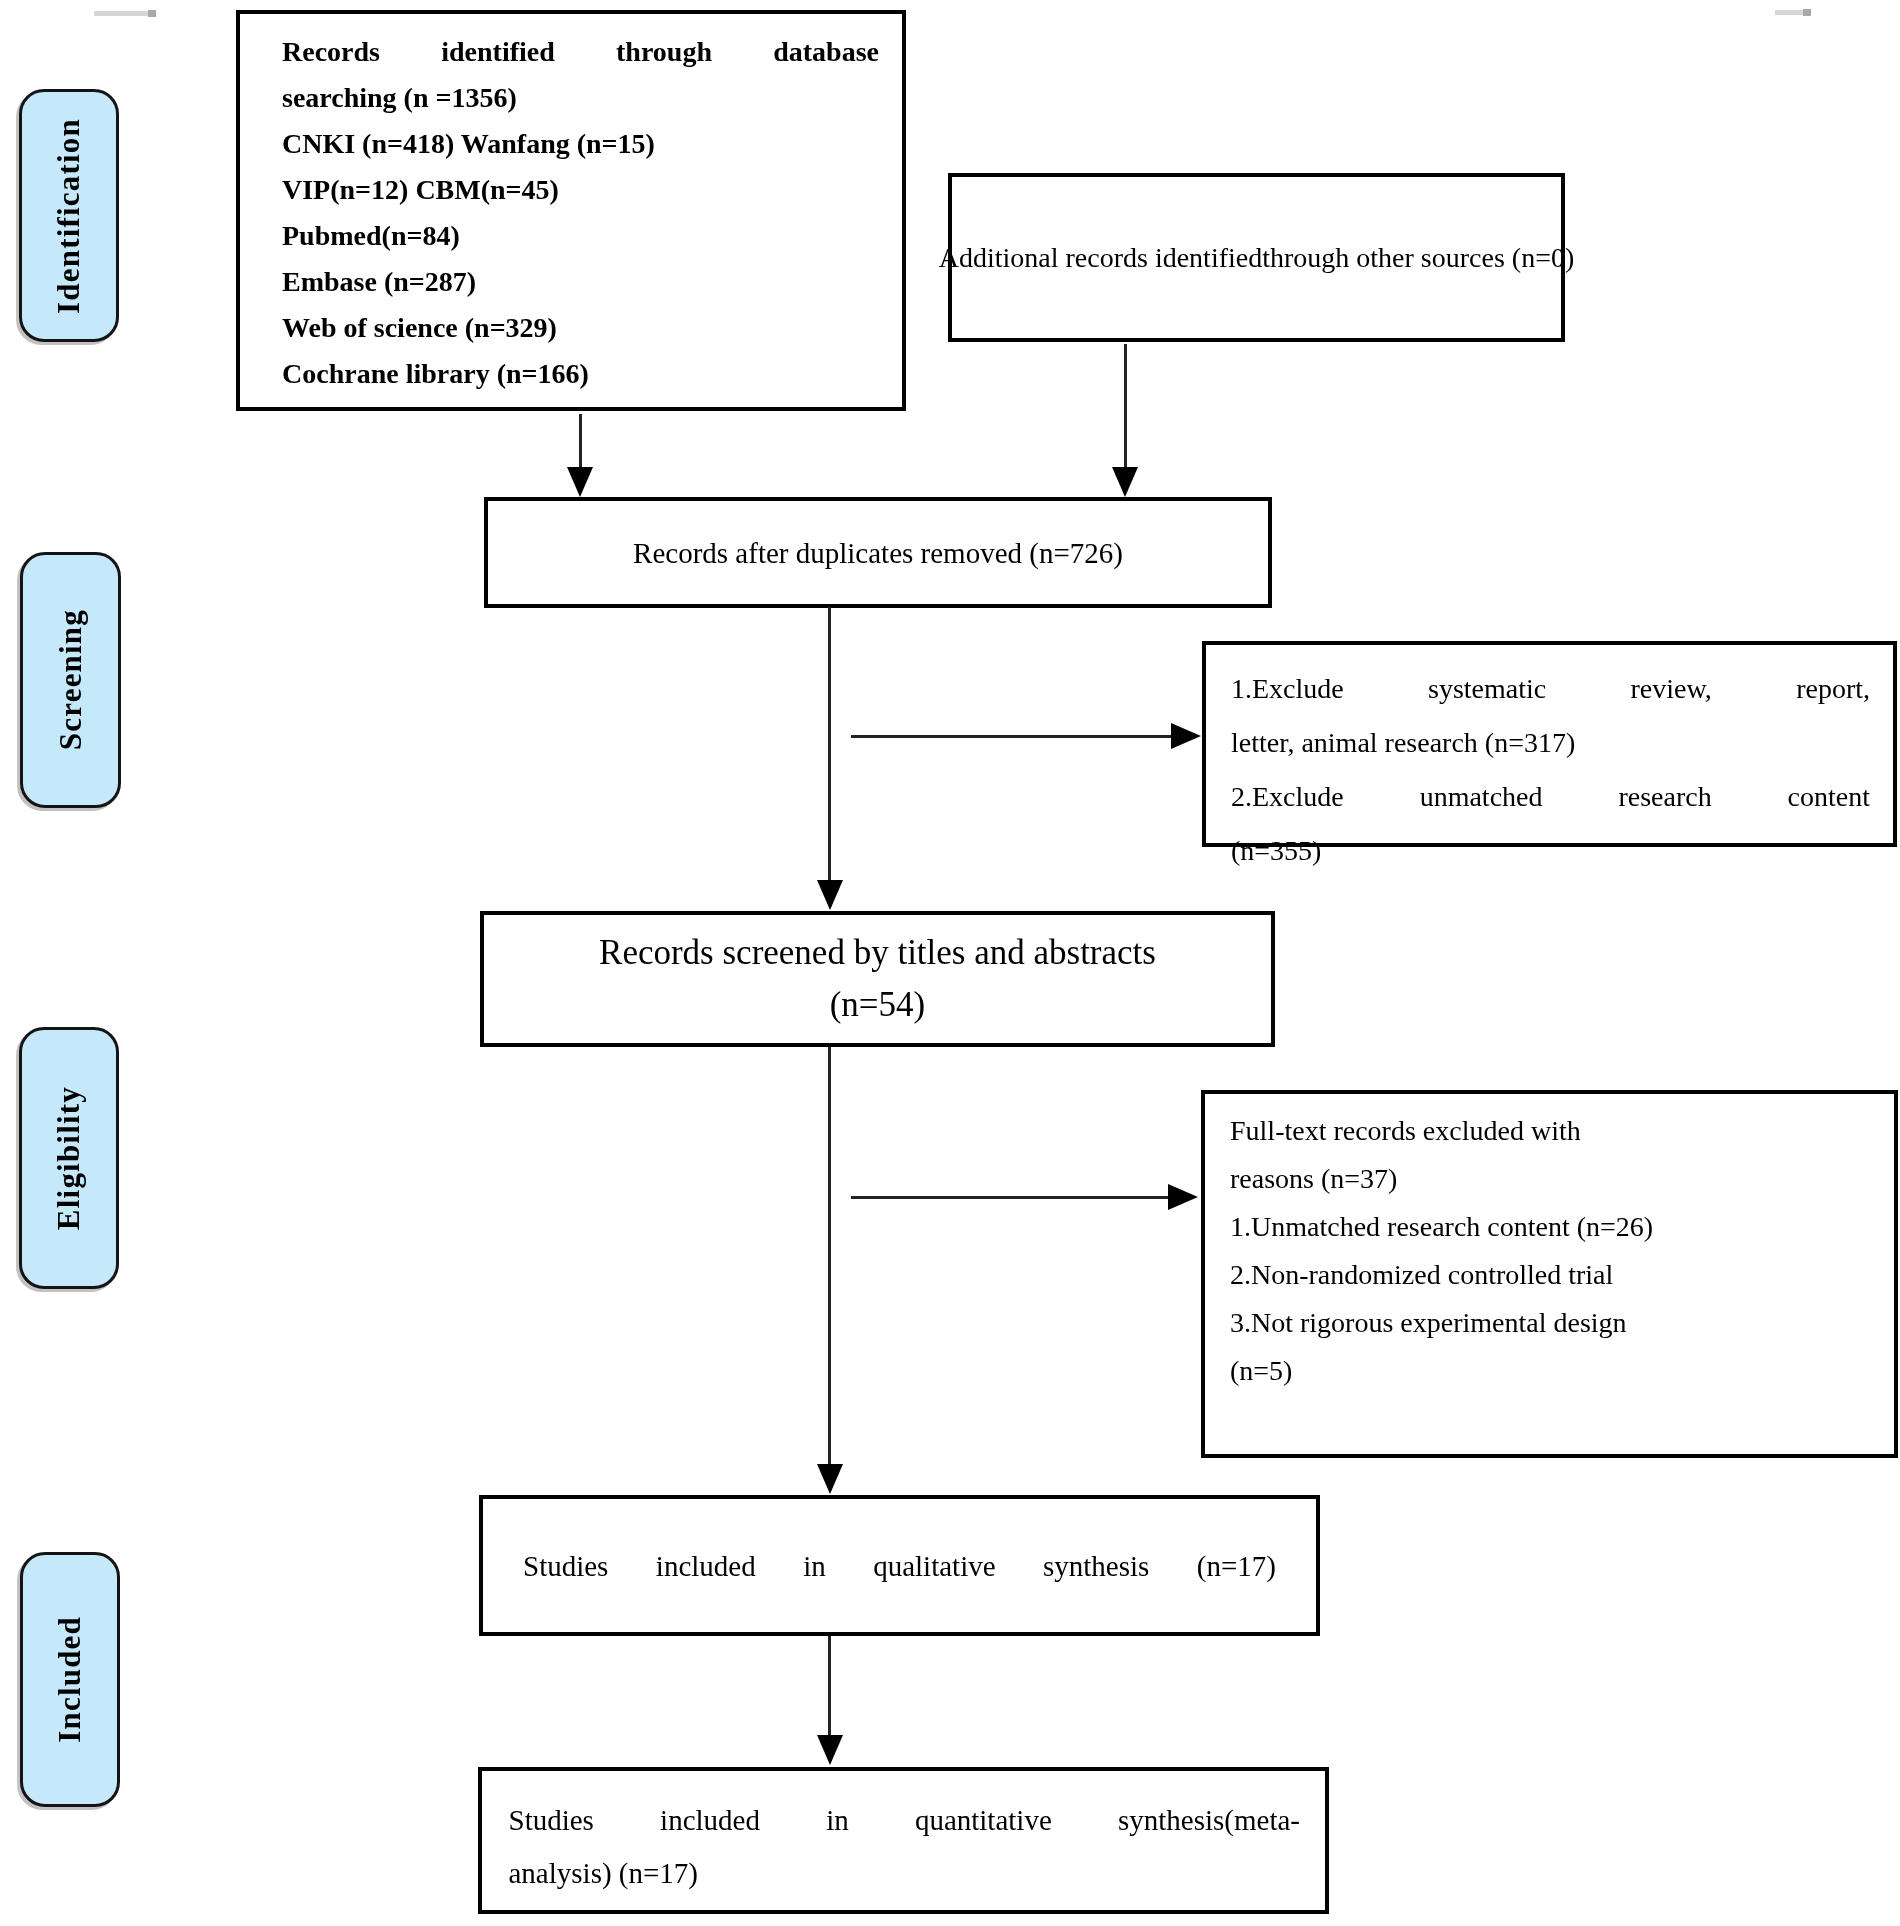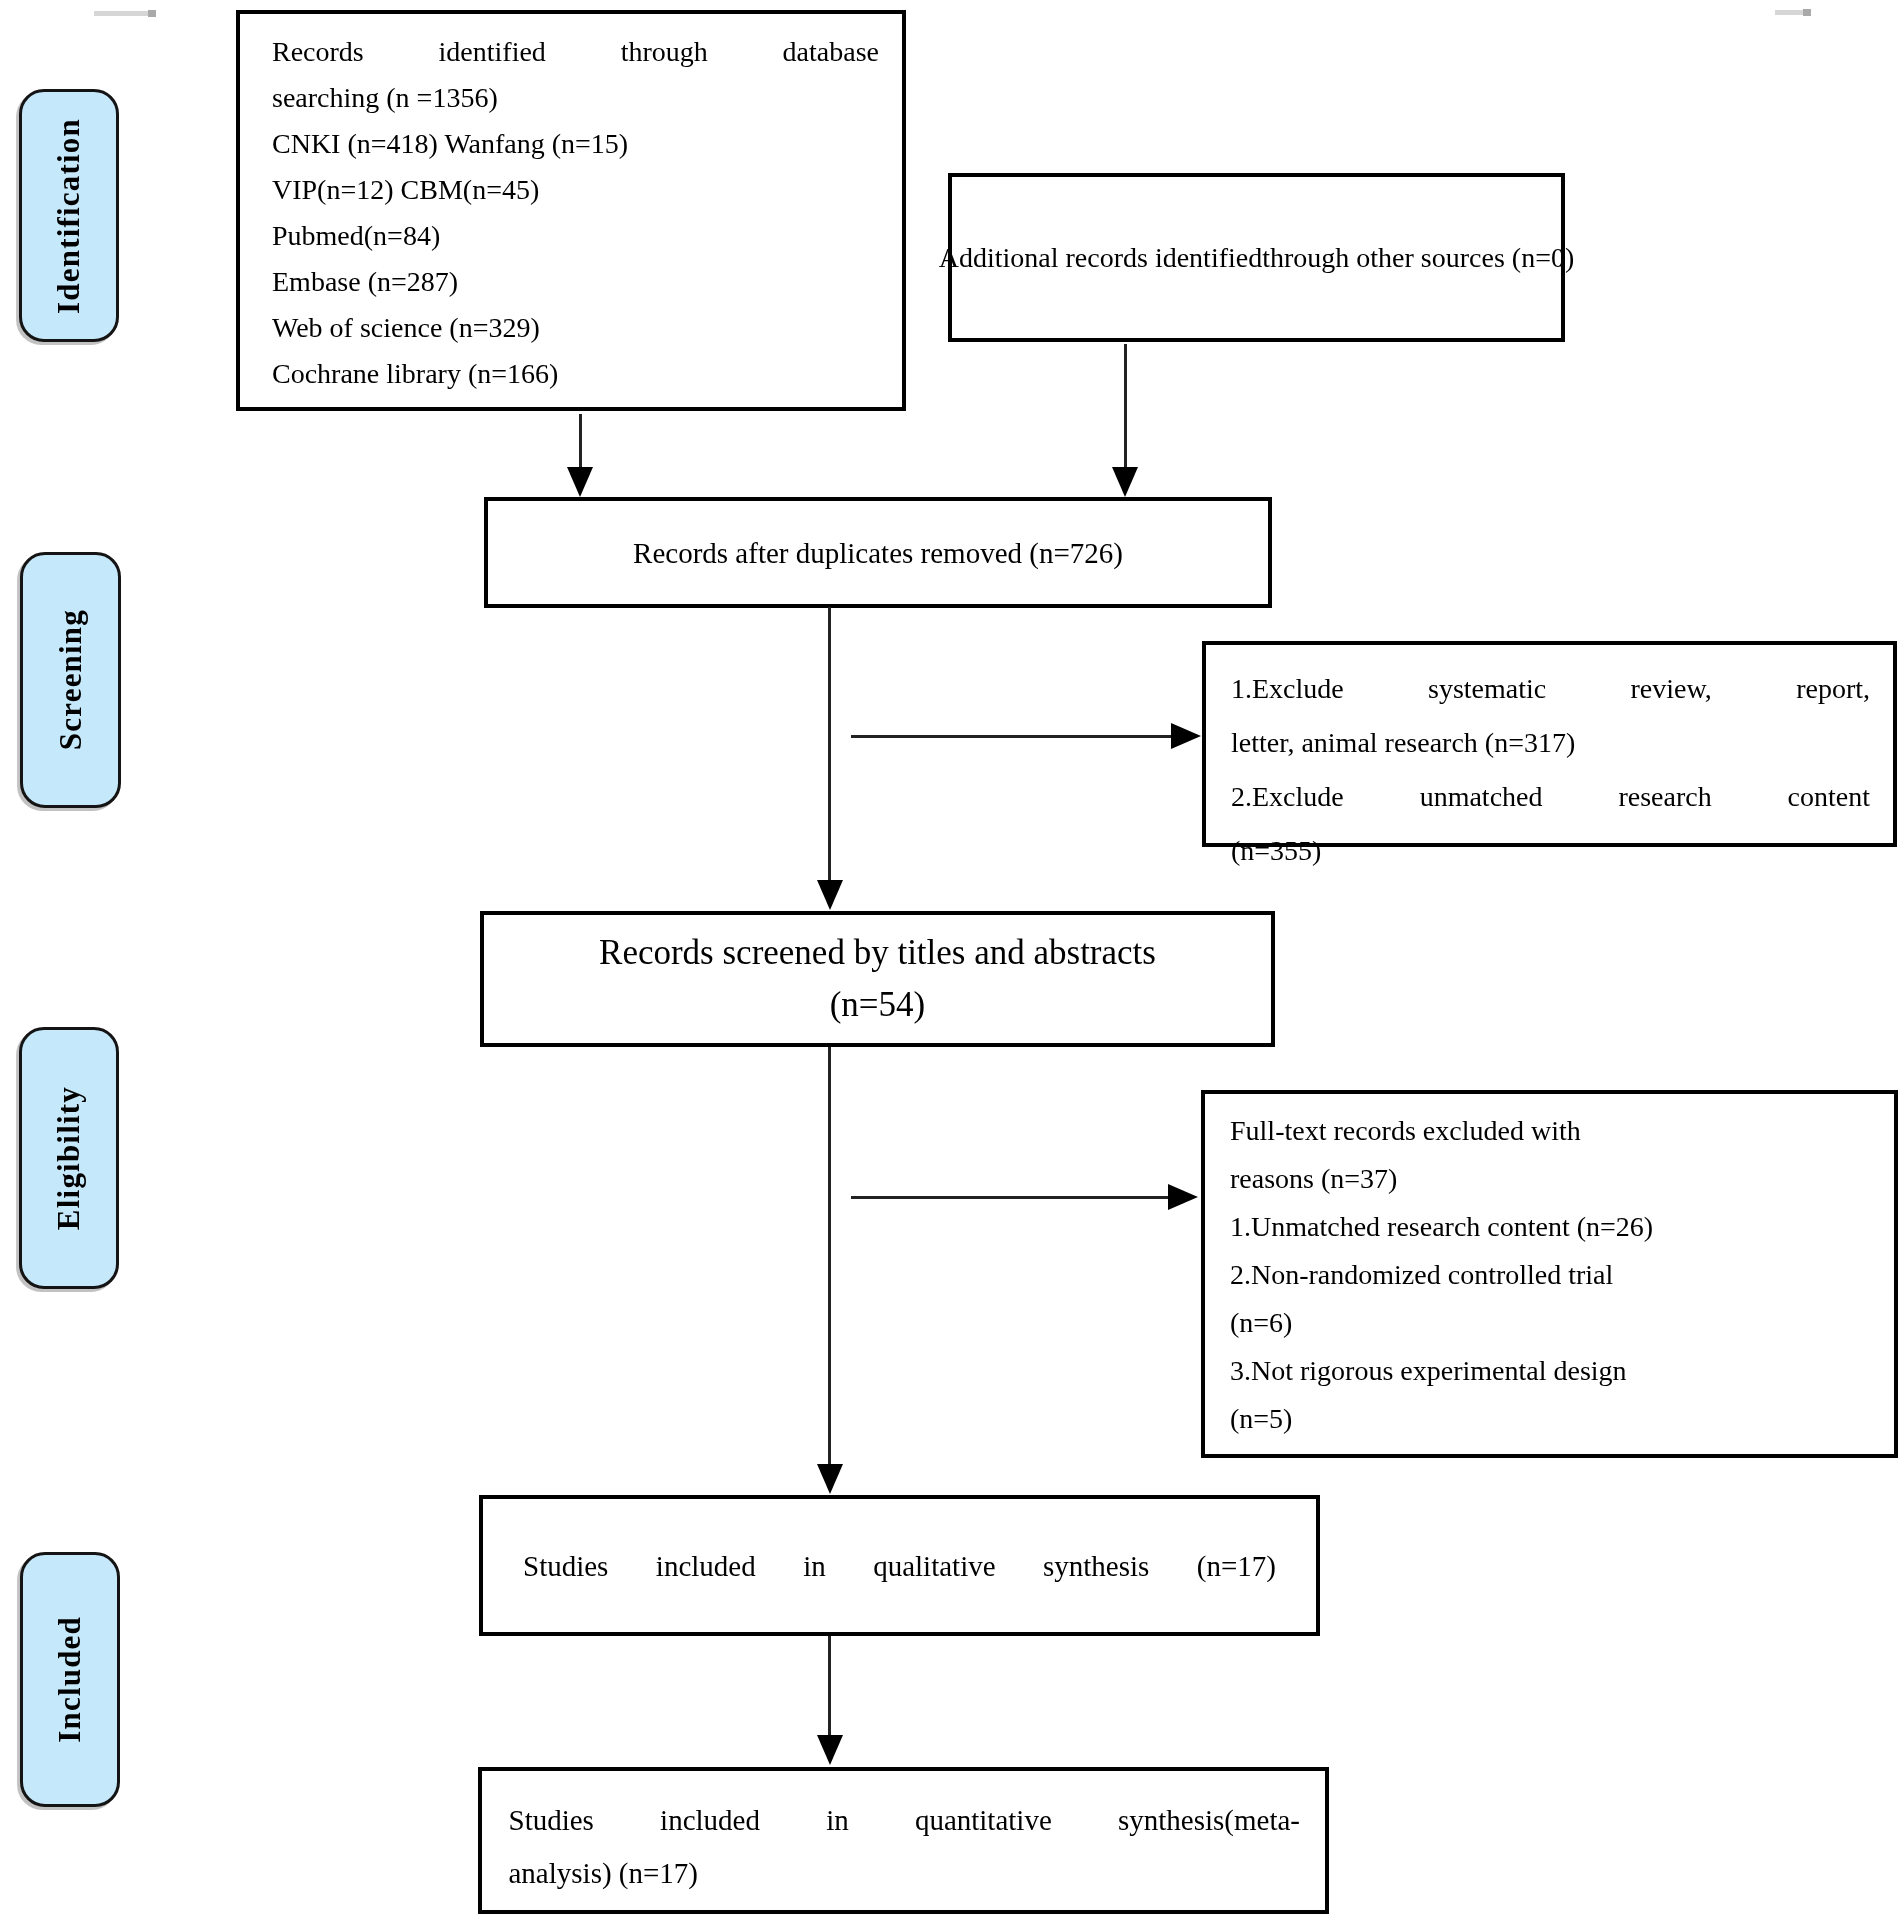--- a/index.html
+++ b/index.html
@@ -33,21 +33,21 @@
     position: absolute;
     background: #fff;
     border: 4.6px solid #000;
     box-sizing: border-box;
     font-size: 28px;
     line-height: 46px;
   }
   .box .line { white-space: nowrap; }
   .justify-line { text-align: justify; text-align-last: justify; white-space: normal !important; }
 
-  .box-a { padding: 15px 23px 0 32px; }
+  .box-a { padding: 15px 23px 0 42px; font-weight: bold; }
   .box-b { display: flex; flex-direction: row; align-items: center; justify-content: center;
            text-align: center; line-height: 52px; }
   .box-c { display: flex; align-items: center; justify-content: center; font-size: 29px; }
   .box-d { display: flex; flex-direction: column; align-items: center; justify-content: center;
            text-align: center; font-size: 35px; line-height: 52px; }
   .box-excl1 { padding: 17.3px 23px 0 25px; line-height: 54px; }
   .box-excl2 { padding: 12.7px 23px 0 25px; line-height: 48px; }
   .box-e { display: flex; align-items: center; font-size: 29px; padding: 0 40px; }
   .box-e .line { flex: 1; }
   .box-f { padding: 23px 25px 0 26.5px; font-size: 29px; line-height: 53px; }
@@ -125,21 +125,20 @@
     <div class="line">letter, animal research (n=317)</div>
     <div class="line justify-line">2.Exclude unmatched research content</div>
     <div class="line">(n=355)</div>
   </div>
 
   <div class="box box-excl2" style="left:1201px; top:1090px; width:697px; height:368px;">
     <div class="line">Full-text records excluded with</div>
     <div class="line">reasons (n=37)</div>
     <div class="line">1.Unmatched research content (n=26)</div>
     <div class="line">2.Non-randomized controlled trial</div>
-    <div class="line">(n=6)</div>
     <div class="line">3.Not rigorous experimental design</div>
     <div class="line">(n=5)</div>
   </div>
 
   <div class="box box-e" style="left:479px; top:1495px; width:841px; height:141px;">
     <div class="line justify-line">Studies included in qualitative synthesis (n=17)</div>
   </div>
 
   <div class="box box-f" style="left:478px; top:1767px; width:851px; height:147px;">
     <div class="line justify-line">Studies included in quantitative synthesis(meta-</div>

